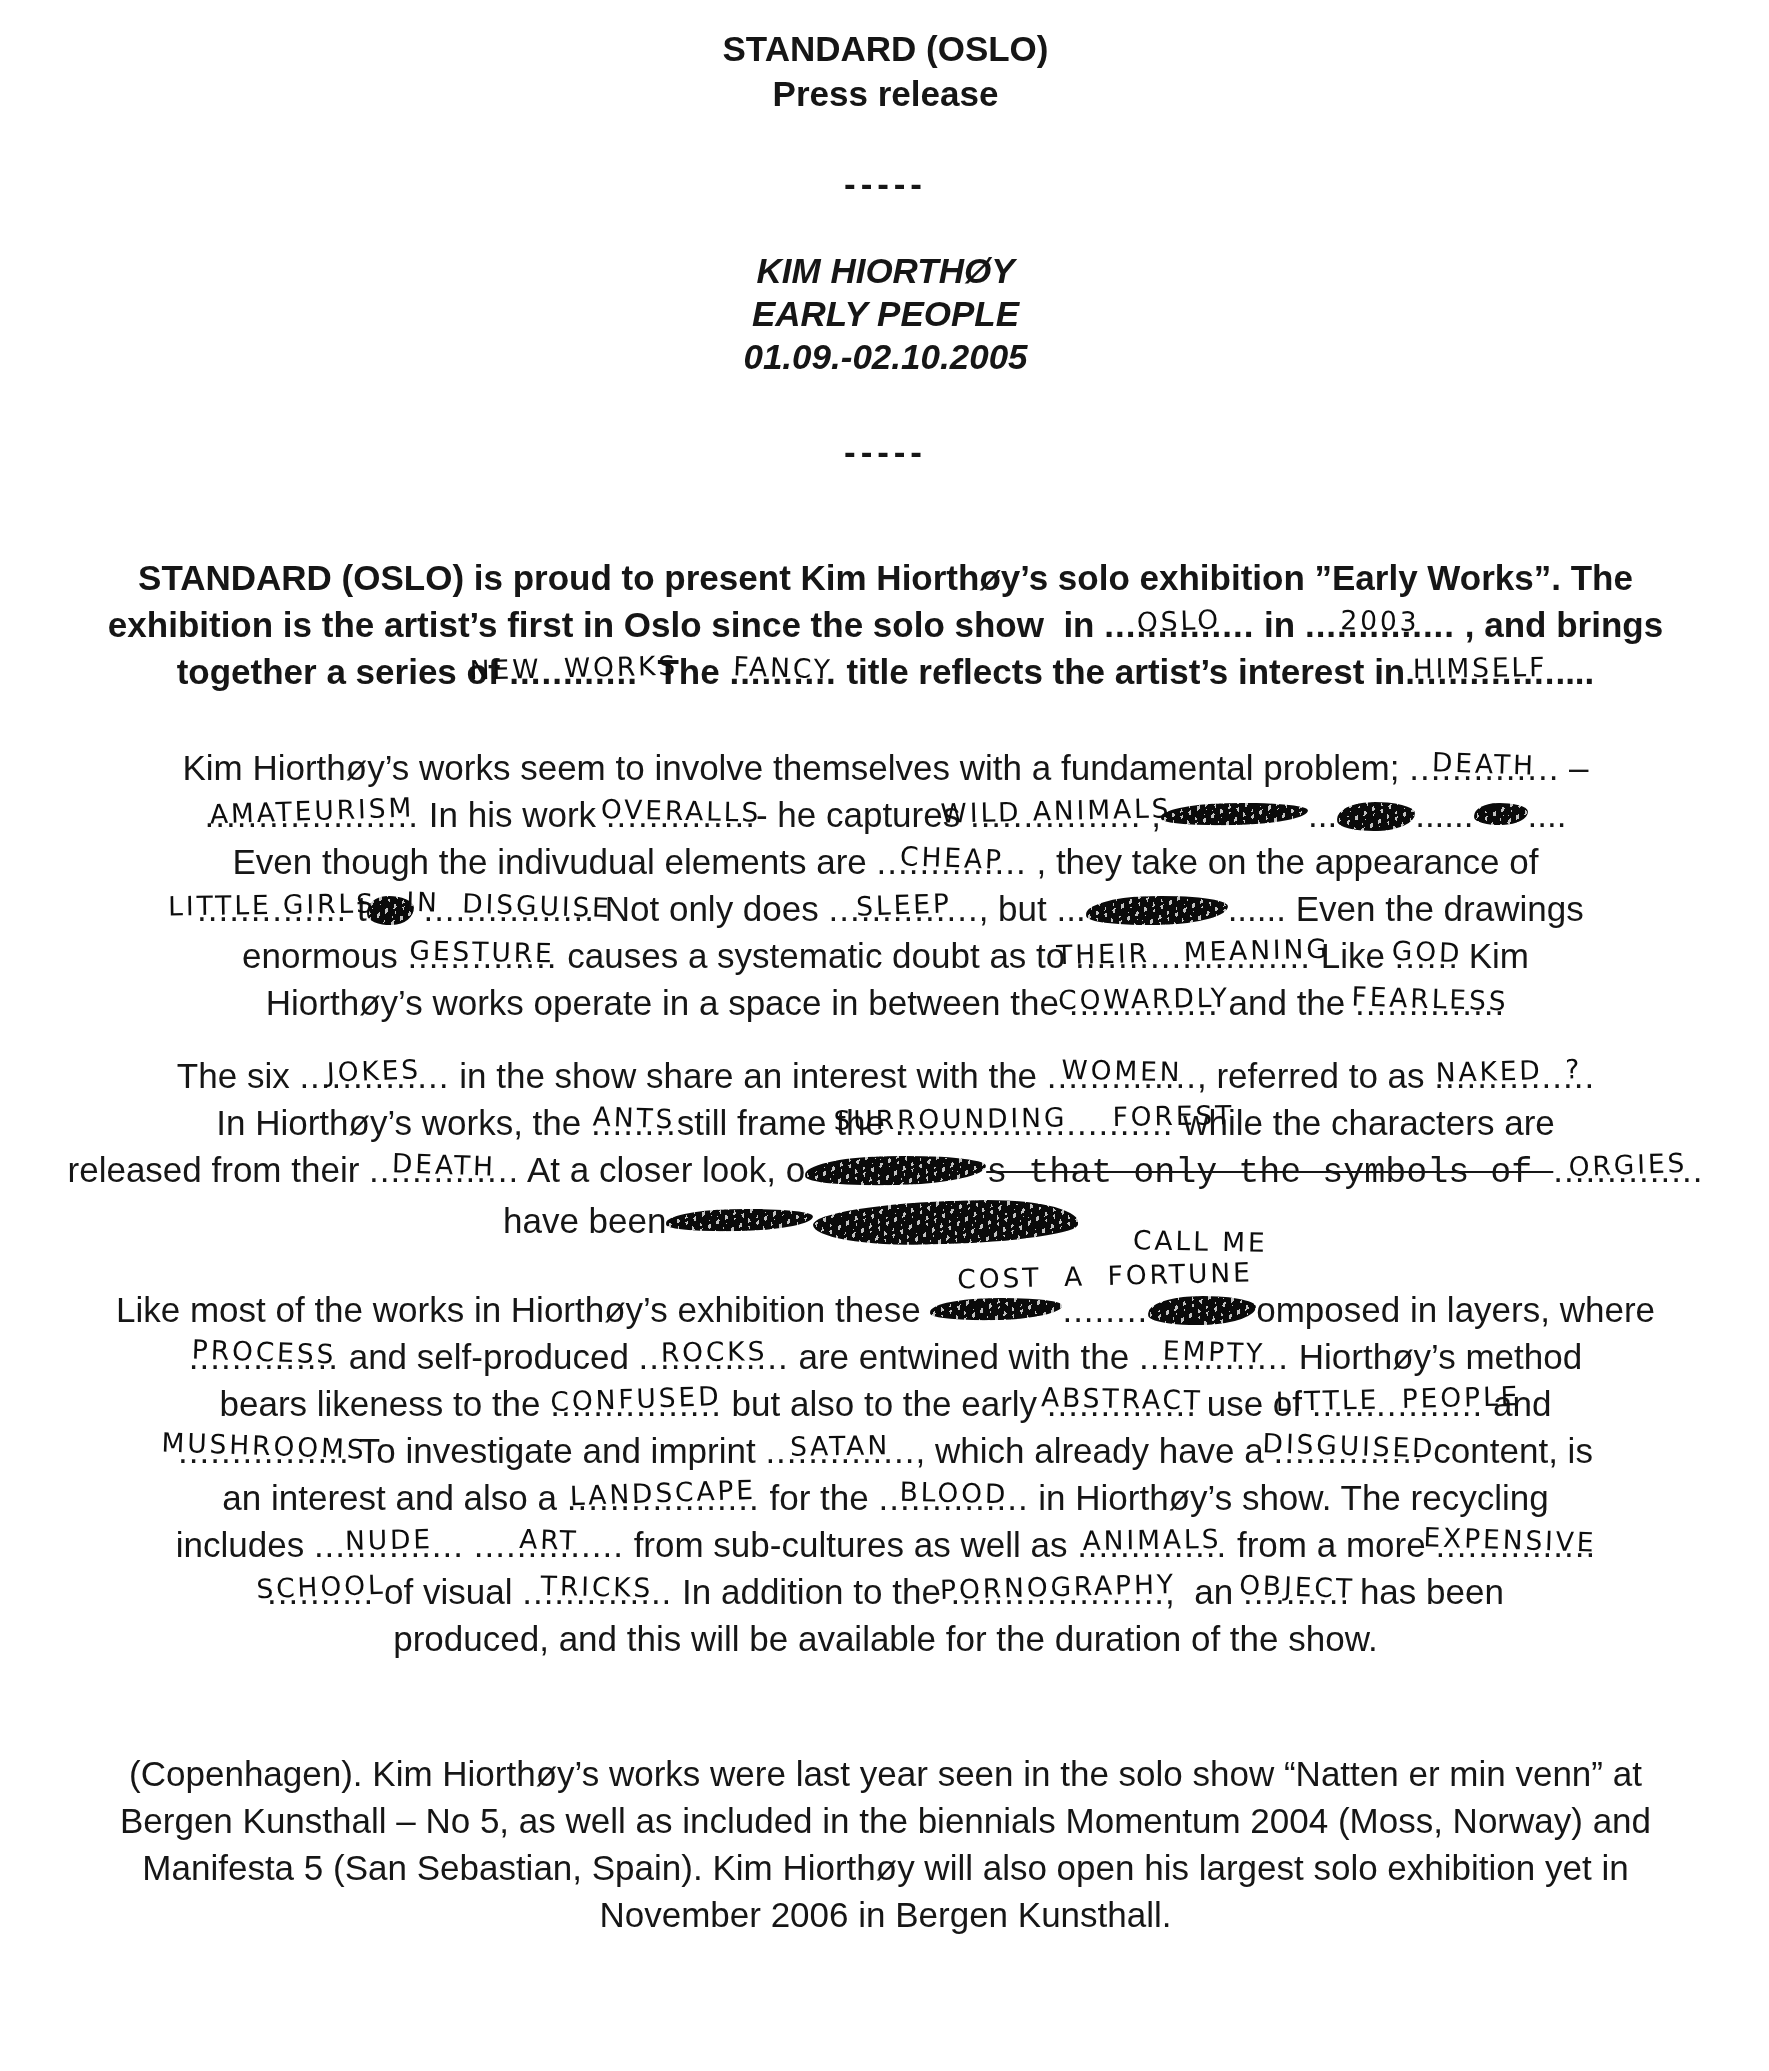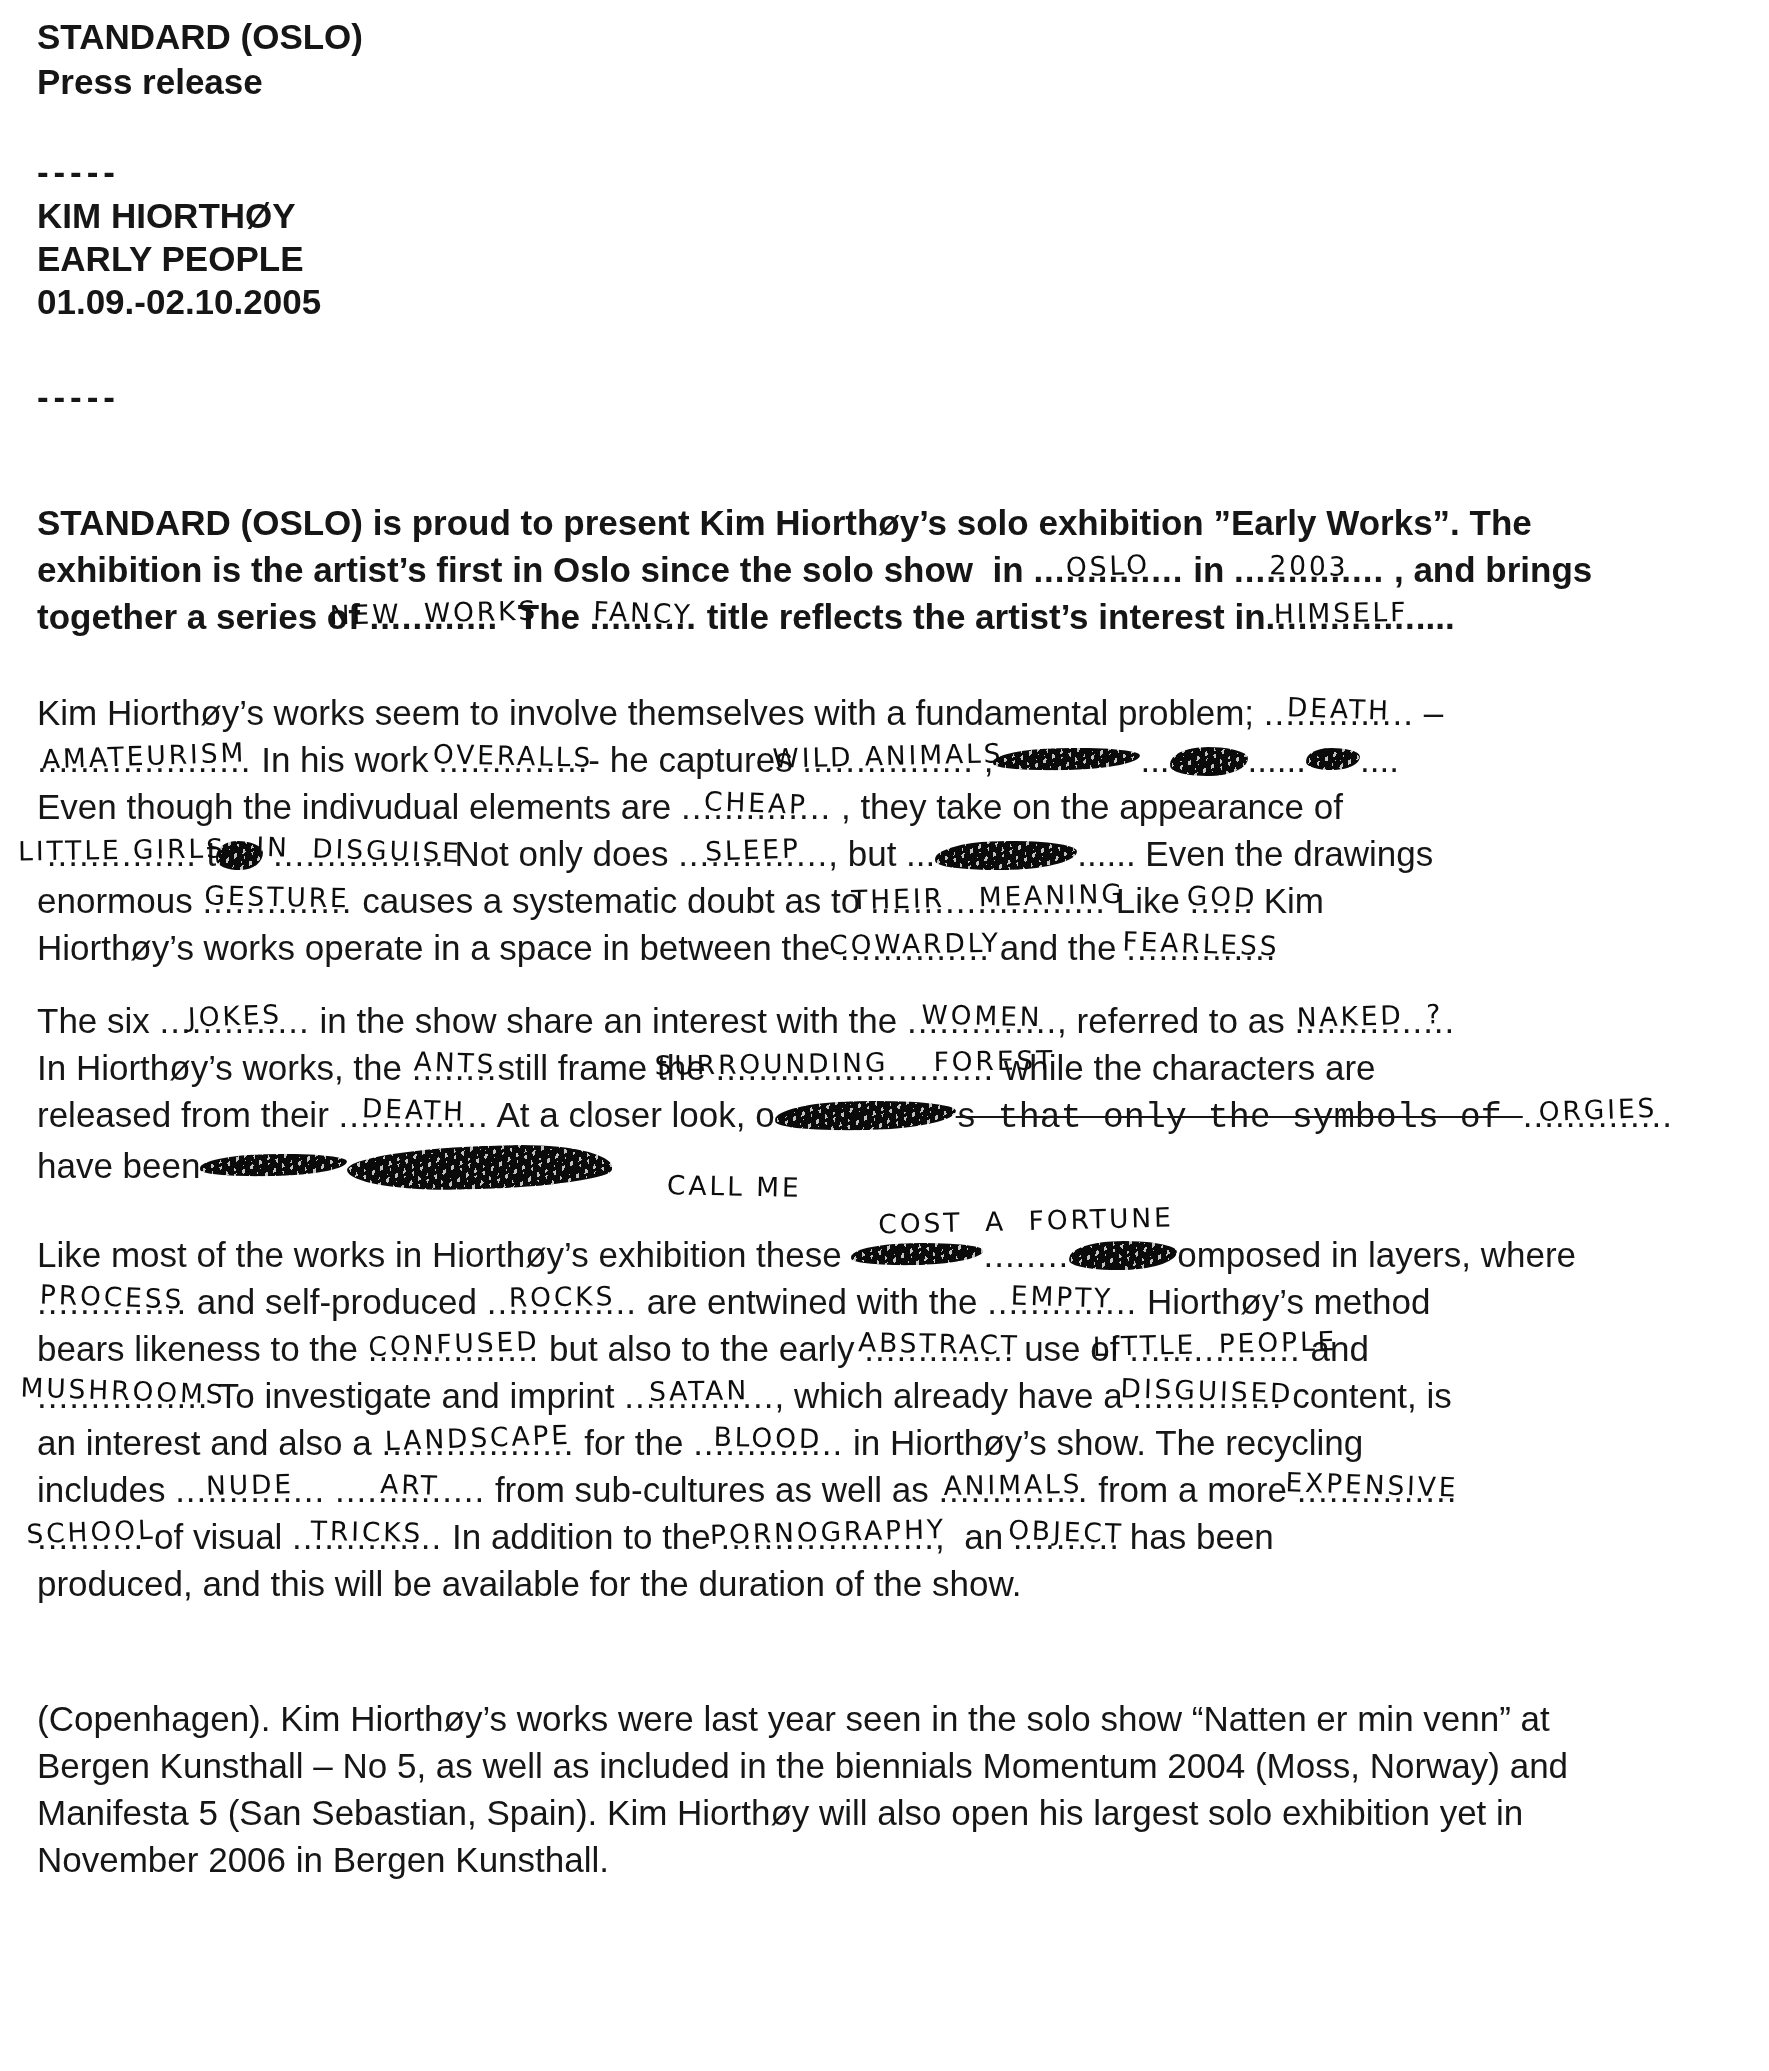--- a/index.html
+++ b/index.html
@@ -4,27 +4,27 @@
 <style>
   html,body{margin:0;padding:0;}
   body{
     width:1769px;height:2071px;
     background:#ffffff;color:#161616;
     font-family:"Liberation Sans", sans-serif;
     font-size:35px;
     overflow:hidden;
     position:relative;
   }
-  .page{padding:14px 35px 0 37px;}
+  .page{padding:26px 35px 0 37px;text-align:center;}
   .bold{font-weight:bold;}
   .hline{line-height:45px;white-space:pre;}
   .line{line-height:47px;white-space:pre;position:relative;}
   .dash{letter-spacing:4.9px;font-weight:bold;}
   .block-dash1{margin-top:45px;}
-  .block-show{}
+  .block-show{margin-top:43px;font-style:italic;}
   .block-show .hline{line-height:43px;}
   .block-dash2{margin-top:51px;}
   .para{margin:0;}
   .para-intro{margin-top:80px;font-weight:bold;}
   .para-p2{margin-top:49px;}
   .para-p3{margin-top:25.5px;}
   .para-p4{margin-top:39px;}
   .para-p5{margin-top:88px;}
   .typed{white-space:pre;}
   .typed.strike{text-decoration:line-through;text-decoration-thickness:2px;font-family:Liberation Mono, monospace;}

